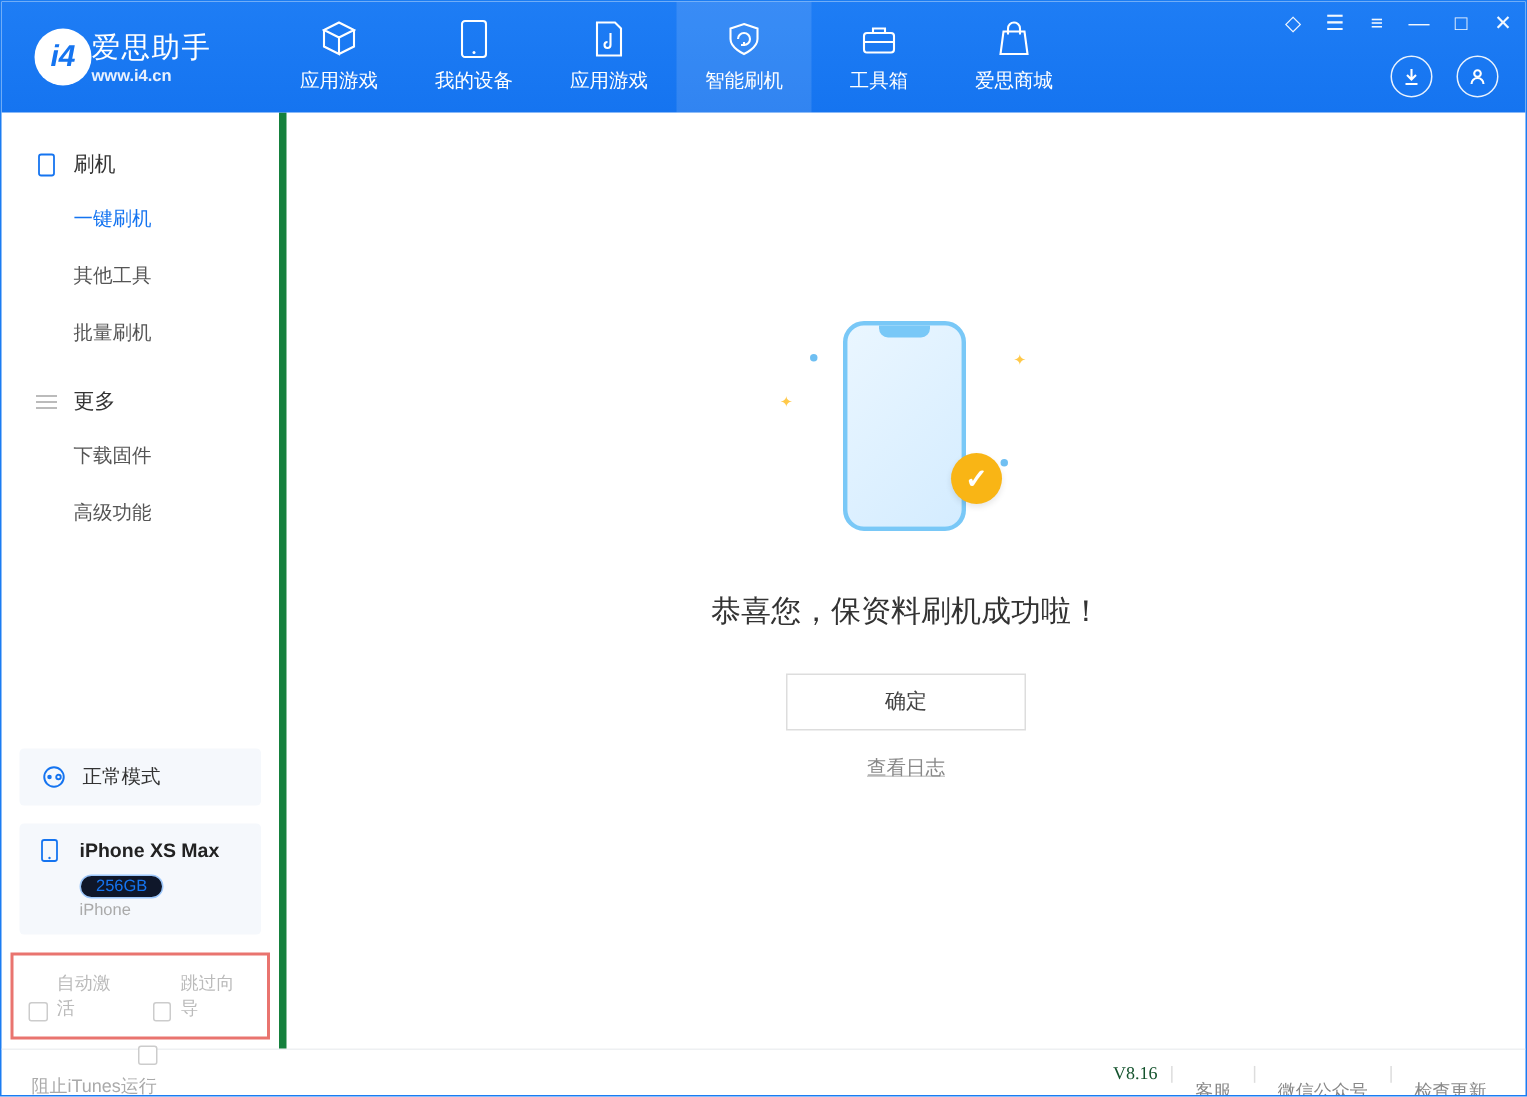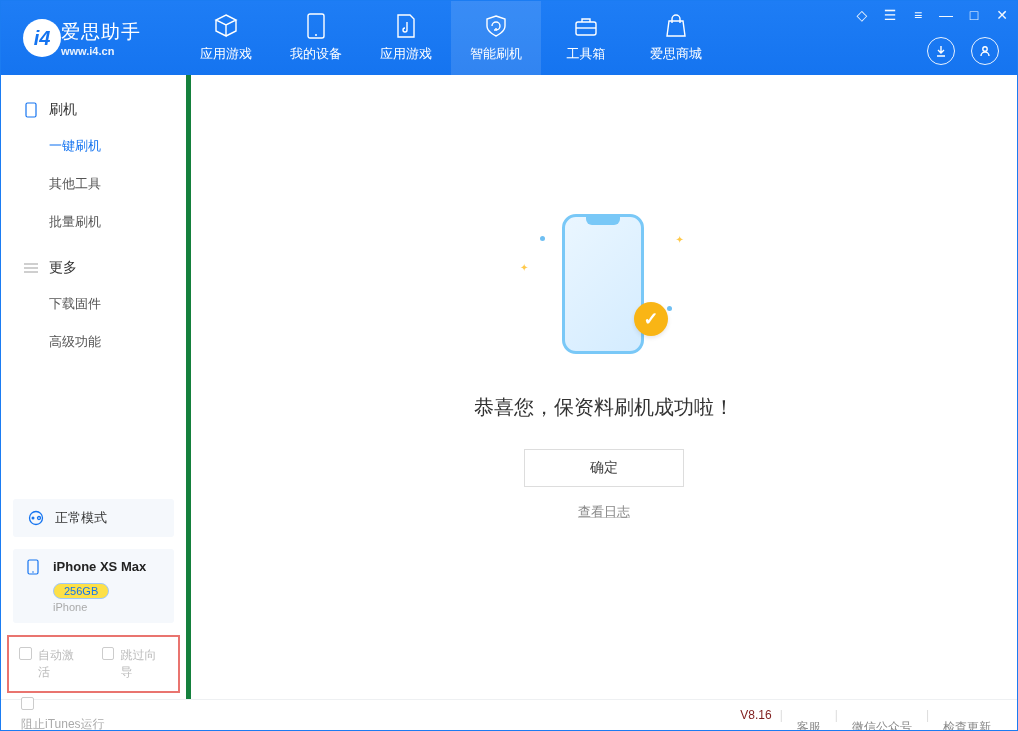--- a/index.html
+++ b/index.html
@@ -30,24 +30,24 @@
 .sb-head { display: flex; align-items: center; padding: 8px 22px; color: #333; font-size: 14px; font-weight: 500; }
 .sb-head-icon { width: 16px; height: 16px; margin-right: 10px; display: inline-flex; align-items: center; justify-content: center; }
 .sb-item { padding: 10px 22px 10px 48px; color: #555; font-size: 13px; cursor: pointer; }
 .sb-item.active { color: #1574f0; }
 .sb-spacer { flex: 1; }
 .sb-card { margin: 6px 12px; background: #f5f8fc; border-radius: 3px; padding: 10px 14px; display: flex; align-items: center; font-size: 13px; color: #333; }
 .sb-card .ci { width: 18px; height: 18px; margin-right: 10px; display: inline-flex; align-items: center; justify-content: center; }
 .dev-card { margin: 6px 12px 12px; background: #f5f8fc; border-radius: 3px; padding: 10px 14px; }
 .dev-name { font-size: 13px; font-weight: 600; color: #222; display: flex; align-items: flex-start; }
 .dev-name .ci { width: 18px; height: 18px; margin-right: 8px; display: inline-flex; }
-.dev-cap { display: inline-block; margin: 6px 0 2px 26px; font-size: 11px; color: #1574f0; border: 1px solid #9ec8fb; background: #fde047; border-radius: 10px; padding: 1px 10px; }
+.dev-cap { display: inline-block; margin: 6px 0 2px 26px; font-size: 11px; color: #1574f0; border: 1px solid #9ec8fb; background: #0f172a; border-radius: 10px; padding: 1px 10px; }
 .dev-type { margin-left: 26px; font-size: 11px; color: #aaa; }
 .sb-bottom-opts { border: 2px solid #e9746f; margin: 0 6px 6px; padding: 10px 10px; display: flex; align-items: center; gap: 16px; }
-.chk { display: flex; align-items: flex-start; gap: 6px; font-size: 12px; color: #bbb; cursor: pointer; }
+.chk { display: flex; align-items: flex-end; gap: 6px; font-size: 12px; color: #bbb; cursor: pointer; }
 .chk .box { width: 13px; height: 13px; border: 1px solid #ccc; border-radius: 2px; background: #fff; }
 
 
 .main { flex: 1; position: relative; display: flex; flex-direction: column; align-items: center; justify-content: center; }
 .success-ill { width: 120px; height: 150px; position: relative; margin-bottom: 30px; margin-top: -40px; }
 .phone { width: 82px; height: 140px; border: 3px solid #79c8f7; border-radius: 14px; background: linear-gradient(135deg,#eaf6ff,#d4ecff); position: absolute; left: 18px; top: 0; }
 .phone .notch { position: absolute; top: 0; left: 50%; transform: translateX(-50%); width: 34px; height: 8px; background: #79c8f7; border-radius: 0 0 6px 6px; }
 .sparkle { position: absolute; color: #ffc94a; font-size: 10px; }
 .s1 { left: -24px; top: 48px; }
 .s2 { right: -20px; top: 20px; }
@@ -57,21 +57,21 @@
 .badge { position: absolute; right: -4px; bottom: 28px; width: 34px; height: 34px; background: #f9b515; border-radius: 50%; display: flex; align-items: center; justify-content: center; color: #fff; font-size: 18px; font-weight: bold; box-shadow: 0 2px 4px rgba(0,0,0,.1); }
 .succ-text { font-size: 20px; color: #333; margin-bottom: 28px; }
 .ok-btn { width: 160px; height: 38px; border: 1px solid #ddd; background: #fff; color: #444; font-size: 14px; cursor: pointer; margin-bottom: 16px; }
 .log-link { font-size: 13px; color: #888; cursor: pointer; text-decoration: underline; text-decoration-color: #ccc; font-family: Liberation Serif, serif; }
 
 
 .footer { height: 31px; border-top: 1px solid #eef0f2; display: flex; align-items: center; padding: 0 20px; font-size: 12px; color: #aaa; }
 .footer .chk { color: #aaa; flex-direction: column; }
 .footer-spacer { flex: 1; }
 .footer-right { display: flex; align-items: center; gap: 8px; }
-.ver { color: #7f1d1d; }
+.ver { color: #14532d; font-family: Liberation Serif, serif; }
 .divider { color: #ddd; }
 .flink { color: #888; cursor: pointer; padding: 0 6px; margin-top: 24px; }
 </style>
 </head>
 <body>
 
 <div class="header">
   <div class="logo-area">
     <div class="logo-circle">i4</div>
     <div class="logo-txt">

